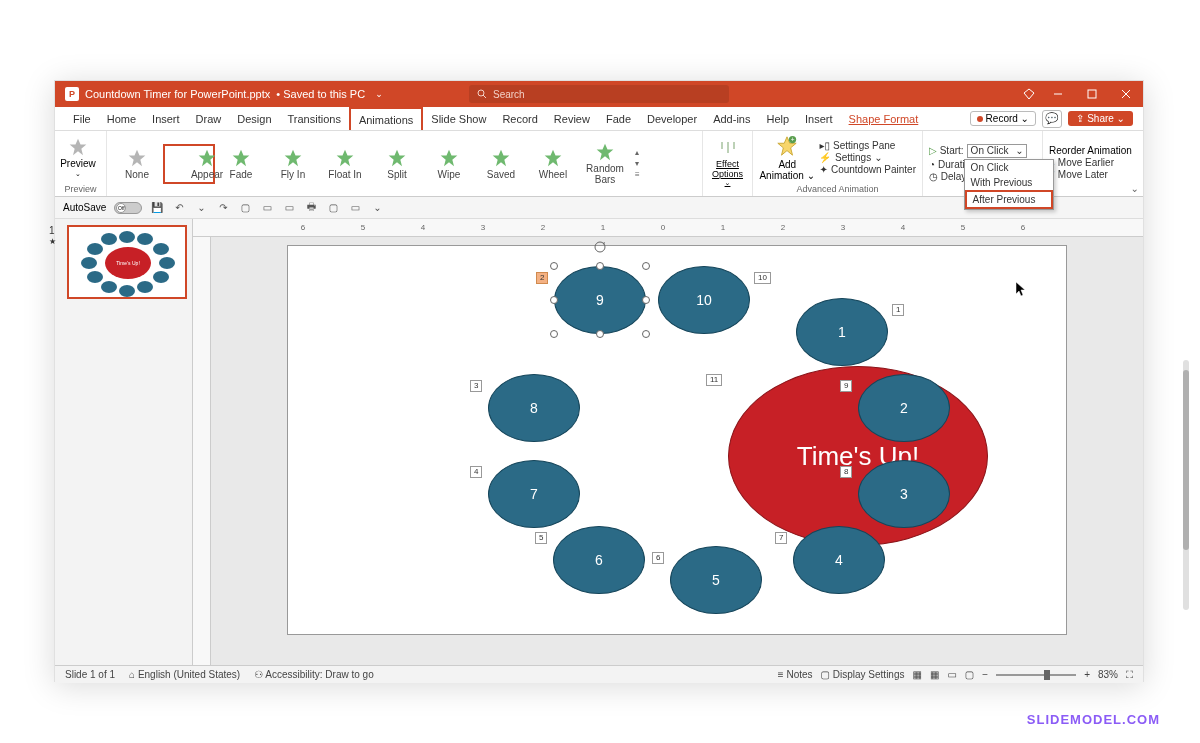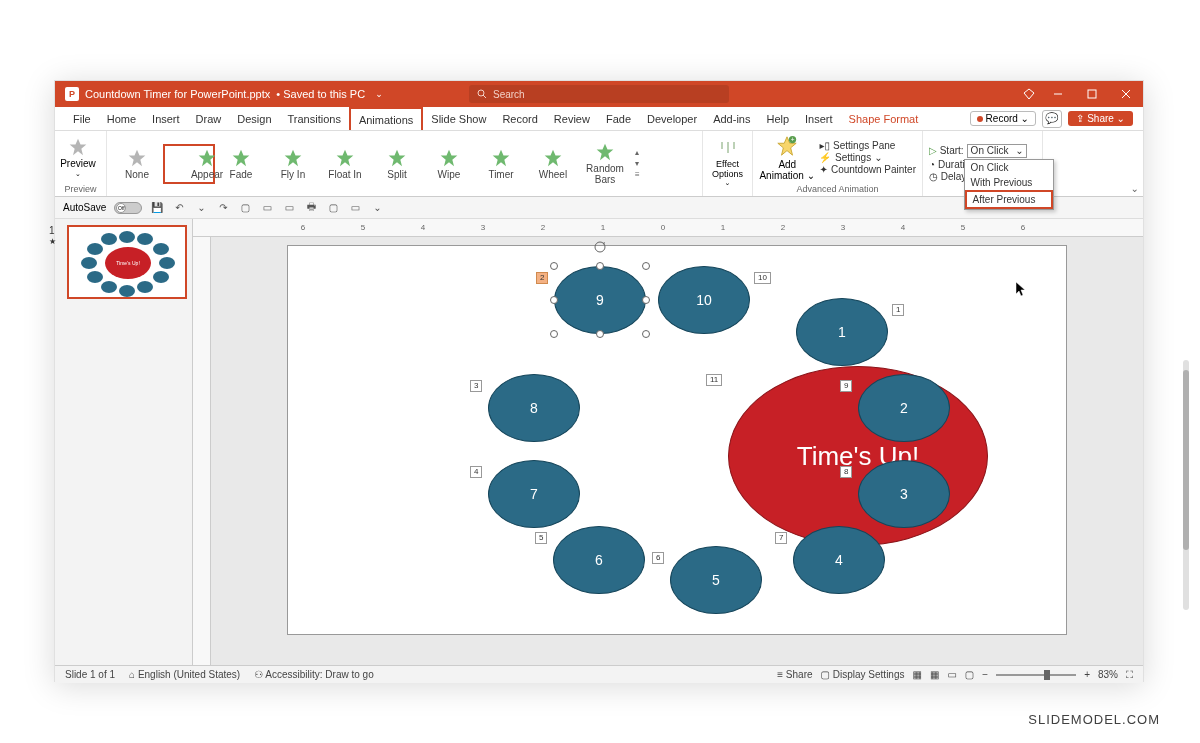--- a/index.html
+++ b/index.html
@@ -12,21 +12,21 @@
 .searchbar { position: absolute; left: 50%; transform: translateX(-50%); width: 260px; height: 18px; background: #b83f22; border-radius: 3px; display: flex; align-items: center; padding: 4px 8px; font-size: 10px; color: #f2d0c6; }
 .searchbar svg { margin-right: 6px; }
 .titlebar .right { margin-left: auto; display: flex; align-items: center; gap: 0; }
 .win-btn { width: 34px; height: 26px; display: flex; align-items: center; justify-content: center; }
 .win-btn svg { width: 10px; height: 10px; }
 .diamond { width: 12px; height: 12px; display:flex;align-items:center;justify-content:center;margin-right:6px; }
 
 .menubar { height: 24px; background: #fff; border-bottom: 1px solid #ddd; display: flex; align-items: center; font-size: 11px; padding: 0 10px; position: relative; }
 .menubar .tab { padding: 0 8px; color: #333; cursor: default; height: 100%; display: flex; align-items: center; }
 .menubar .tab.active { border: 2px solid #D04727; border-bottom: none; color: #333; font-weight: 400; }
-.menubar .tab.shape-format { color: #D04727; }
+.menubar .tab.shape-format { color: #D04727; text-decoration: underline; }
 .menubar .right-cluster { margin-left: auto; display: flex; align-items: center; gap: 6px; }
 .rec-btn { border: 1px solid #bbb; border-radius: 3px; padding: 1px 6px; font-size: 10px; display: flex; align-items: center; gap: 3px; }
 .rec-dot { width: 6px; height: 6px; border-radius: 50%; background: #D04727; }
 .comment-btn { width: 20px; height: 18px; border:1px solid #bbb; border-radius:3px; display:flex;align-items:center;justify-content:center; }
 .share-btn { background: #D04727; color: #fff; border-radius: 3px; padding: 2px 8px; font-size: 10px; display:flex;align-items:center;gap:3px; }
 
 .ribbon { height: 66px; background: #fff; border-bottom: 1px solid #ccc; display: flex; position: relative; }
 .ribbon-group { border-right: 1px solid #e6e6e6; display:flex; flex-direction:column; }
 .ribbon-group .items { flex: 1; display: flex; align-items: center; }
 .ribbon-group .label { font-size: 9px; color: #666; text-align: center; padding-bottom: 2px; }
@@ -75,21 +75,21 @@
 
 .vscroll { position:absolute; right:8px; top:360px; width:12px; height:250px; }
 .vscroll-track { width:6px; height:100%; background:#e0e0e0; border-radius:3px; margin-left:3px; }
 .vscroll-thumb { width:6px; height:180px; background:#b0b0b0; border-radius:3px; margin-left:3px; position:absolute; top:10px; }
 
 .statusbar { height:18px; background:#f3f3f3; border-top:1px solid #ccc; display:flex; align-items:center; font-size:10px; color:#444; padding:0 10px; gap:14px; }
 .statusbar .right { margin-left:auto; display:flex; align-items:center; gap:8px; }
 .zoom-slider { width:80px; height:2px; background:#999; position:relative; }
 .zoom-slider .knob { width:6px;height:10px;background:#666;position:absolute;left:48px;top:-4px; }
 
-.watermark { position:absolute; right:40px; bottom:16px; font-size:13px; letter-spacing:1px; color:#404040; font-weight:400;margin-top:40px; }
+.watermark { position:absolute; right:40px; bottom:16px; font-size:13px; letter-spacing:1px; color:#8b5cf6; font-weight:700;margin-top:40px; }
 
 .thumb-mini-ellipse { position:absolute; border-radius:50%; }
 .thumb-mini-blue { background:#2B6A86; }
 .thumb-mini-red { background:#C72026; color:#fff; font-size:5px; display:flex;align-items:center;justify-content:center; }
 
 .star-svg { fill: #6FB96F; }
 .star-svg.grey { fill: #b5b5b5; }
 
 .cursor { position:absolute; width:12px; height:16px; z-index:20; }
 </style>
@@ -216,21 +216,21 @@
           <div class="anim-item">
             <svg class="star" viewBox="0 0 24 24">
               <polygon class="star-svg" points="12,2 15,9 22,9 16,14 18,22 12,17 6,22 8,14 2,9 9,9"></polygon>
             </svg>
             <span>Wipe</span>
           </div>
           <div class="anim-item">
             <svg class="star" viewBox="0 0 24 24">
               <polygon class="star-svg" points="12,2 15,9 22,9 16,14 18,22 12,17 6,22 8,14 2,9 9,9"></polygon>
             </svg>
-            <span>Timer</span>
+            <span>Saved</span>
           </div>
           <div class="anim-item">
             <svg class="star" viewBox="0 0 24 24">
               <polygon class="star-svg" points="12,2 15,9 22,9 16,14 18,22 12,17 6,22 8,14 2,9 9,9"></polygon>
             </svg>
             <span>Wheel</span>
           </div>
           <div class="anim-item">
             <svg class="star" viewBox="0 0 24 24">
               <polygon class="star-svg" points="12,2 15,9 22,9 16,14 18,22 12,17 6,22 8,14 2,9 9,9"></polygon>
@@ -238,21 +238,21 @@
             <span>Random Bars</span>
           </div>
           <div style="display: flex; flex-direction: column; font-size: 8px; color: rgb(102, 102, 102); gap: 2px; padding: 0px 4px;">
             <span>▴</span>
             <span>▾</span>
             <span>≡</span>
           </div>
         </div>
     </div>
 
-    <div class="ribbon-group" style="width:50px;">
+    <div class="ribbon-group" style="width:50px;text-decoration:underline;">
       <div class="items">
           <div class="effect-opts">
         <svg width="18" height="20" viewBox="0 0 18 20">
               <line x1="3" y1="3" x2="3" y2="10" stroke="#7aa36f"></line>
               <line x1="9" y1="3" x2="9" y2="14" stroke="#7aa36f"></line>
               <line x1="15" y1="3" x2="15" y2="10" stroke="#7aa36f"></line>
             </svg>
         <span>Effect Options</span>
             <span style="font-size:7px;">⌄</span>
       </div>
@@ -307,20 +307,33 @@
         <div class="adv-row">
               <span>◷</span> 
               <span>Delay</span>
             </div>
       </div>
         </div>
       <div class="label"></div>
     </div>
 
     <div class="ribbon-group reorder" style="width:100px;border-right:none;">
+      <div class="items">
+          <div class="adv-col">
+        <div style="font-size:10px;">Reorder Animation</div>
+        <div class="adv-row">
+              <span style="color:#4a90c2;">˄</span> 
+              <span>Move Earlier</span>
+            </div>
+        <div class="adv-row">
+              <span style="color:#4a90c2;">˅</span> 
+              <span>Move Later</span>
+            </div>
+      </div>
+        </div>
       <div class="label"></div>
     </div>
     <div class="ribbon-expand">⌄</div>
   </div>
 
   <div class="qat">
     <span>AutoSave</span>
     <div class="autosave-toggle">
         <div class="knob">Off</div>
       </div>
@@ -420,21 +433,21 @@
           </div>
       </div>
     </div>
   </div>
 
   <div class="statusbar">
     <span>Slide 1 of 1</span>
     <span>⌂ <span>English (United States)</span></span>
     <span>⚇ <span>Accessibility: Draw to go</span></span>
     <div class="right">
-      <span>≡ <span>Share</span></span>
+      <span>≡ <span>Notes</span></span>
       <span>▢ <span>Display Settings</span></span>
       <span>▦</span>
       <span>▦</span>
       <span>▭</span>
       <span>▢</span>
       <span>−</span>
       <div class="zoom-slider">
           <div class="knob"></div>
         </div>
       <span>+</span>

